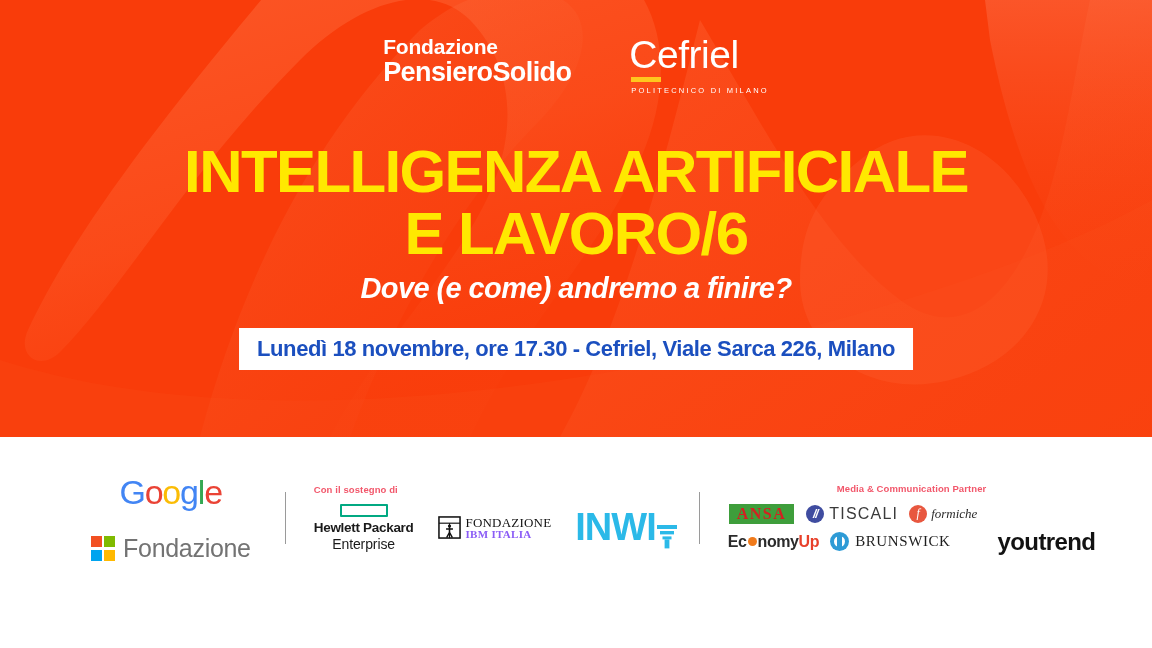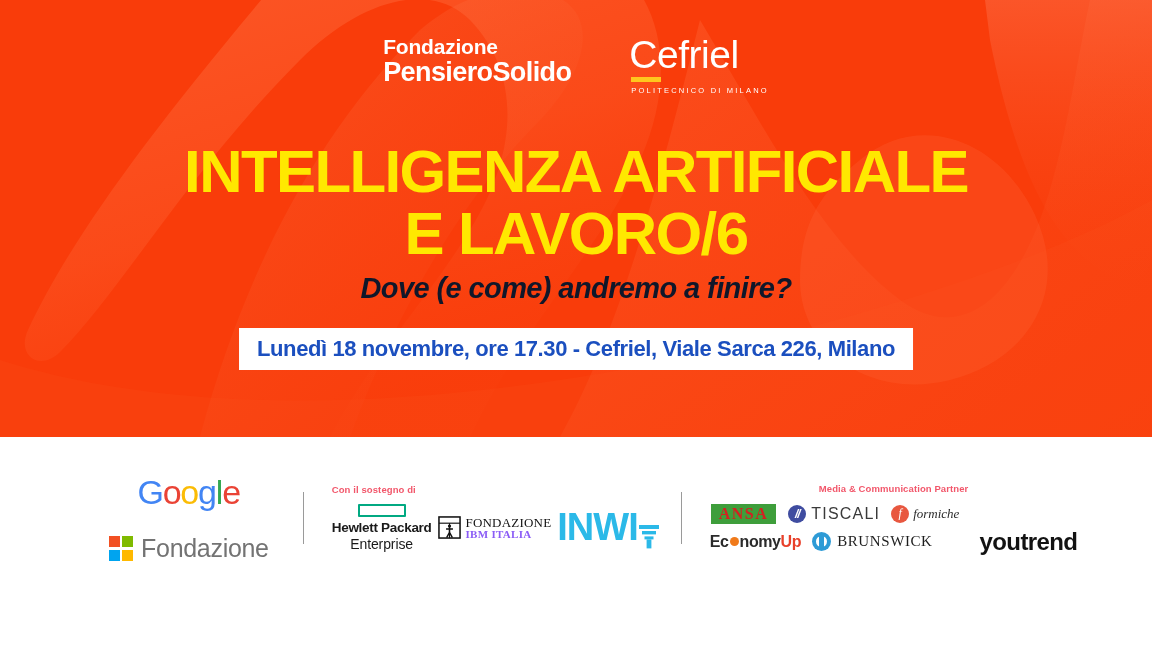--- a/index.html
+++ b/index.html
@@ -47,21 +47,21 @@
     color:#FFE800;
     font-size:60px;font-weight:bold;line-height:0.97;
     letter-spacing:-1.6px;
     font-stretch:condensed;
     text-shadow:0 0 1px rgba(0,0,0,.06);
   }
   .title-l2{display:block;margin-top:4px;}
 
   .subtitle{
     position:absolute;left:0;top:272px;width:1152px;text-align:center;
-    color:#0f172a;font-size:29px;font-style:italic;font-weight:bold;
+    color:#ffffff;font-size:29px;font-style:italic;font-weight:bold;
     letter-spacing:-0.6px;
   }
 
   .date-banner{
     position:absolute;left:50%;transform:translateX(-50%);top:328px;
     background:#ffffff;
     padding:8px 18px 8px 18px;
     white-space:nowrap;
   }
   .date-banner span{
@@ -95,21 +95,21 @@
   .ms-grid{display:grid;grid-template-columns:11px 11px;grid-template-rows:11px 11px;gap:2.5px;}
   .ms-grid i{display:block;}
   .ms-grid i:nth-child(1){background:#F25022;}
   .ms-grid i:nth-child(2){background:#7FBA00;}
   .ms-grid i:nth-child(3){background:#00A4EF;}
   .ms-grid i:nth-child(4){background:#FFB900;}
   .ms-text{font-size:25px;color:#737373;letter-spacing:-0.3px;}
 
   
   .grpB{padding:0 22px 0 28px;}
-  .grpB-logos{display:flex;align-items:center;gap:6px;justify-content:center;}
+  .grpB-logos{display:flex;align-items:center;gap:24px;justify-content:center;}
   .hpe{display:flex;flex-direction:column;align-items:center;}
   .hpe-mark{width:44px;height:9px;border:2.4px solid #01A982;border-radius:1px;margin-bottom:4px;}
   .hpe-1{font-size:13.5px;font-weight:bold;color:#1a1a1a;letter-spacing:-0.3px;line-height:1.05;}
   .hpe-2{font-size:14px;font-weight:400;color:#1a1a1a;letter-spacing:-0.1px;line-height:1.15;}
   .ibm{display:flex;align-items:center;gap:5px;}
   .ibm-mark{width:23px;height:23px;position:relative;}
   .ibm-txt{line-height:1.0;}
   .ibm-1{font-family:"Liberation Serif", serif;font-size:13px;color:#111;letter-spacing:0.2px;}
   .ibm-2{font-family:"Liberation Serif", serif;font-size:11px;color:#8b5cf6;font-weight:bold;letter-spacing:0.3px;}
   .inwit{display:flex;align-items:center;color:#2BB9E8;font-size:38px;font-weight:bold;letter-spacing:-1px;}

